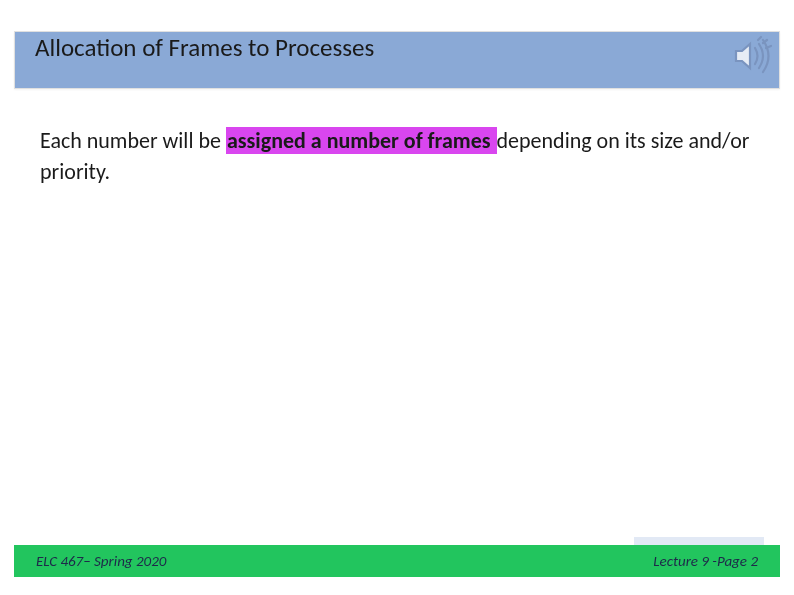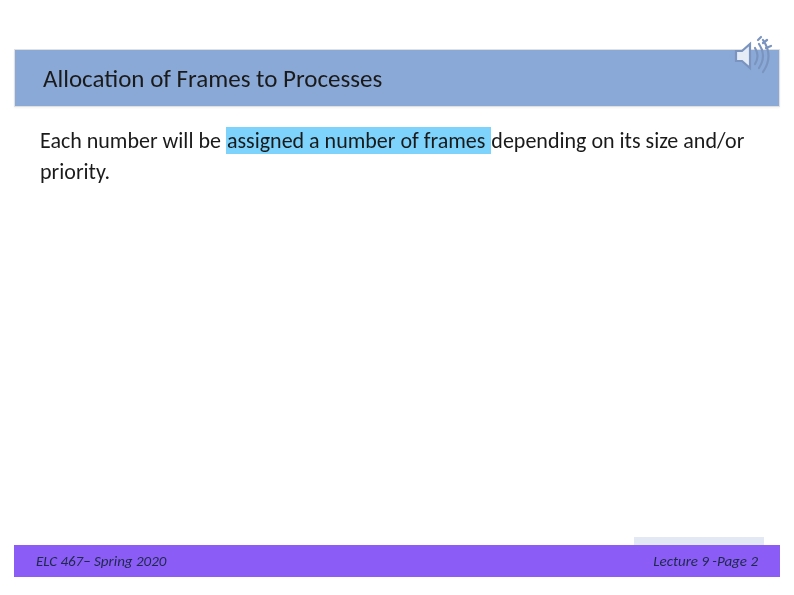--- a/index.html
+++ b/index.html
@@ -6,30 +6,29 @@
   body {
     font-family: Calibri, "Segoe UI", Arial, sans-serif;
     background: #fff;
     width: 794px;
     height: 595px;
     position: relative;
     overflow: hidden;
   }
   .title-bar {
     position: absolute;
-    top: 49px;
+    top: 31px;
     left: 14px;
     width: 766px;
     height: 58px;
     background: #8aa9d6;
     border: 1px solid #e0e0e0;
     box-shadow: 0 1px 2px rgba(0,0,0,0.05);
     display: flex;
-    align-items: center;
-    padding-left: 28px;
+    padding-left: 20px;
   }
   .title-text {
     color: #1a1a1a;
     font-size: 25px;
     font-weight: 400;
   }
   .speaker-icon {
     position: absolute;
     top: 28px;
     right: 18px;
@@ -39,30 +38,31 @@
   .content {
     position: absolute;
     top: 126px;
     left: 40px;
     right: 40px;
     color: #1a1a1a;
     font-size: 22px;
     line-height: 1.4;
   }
   .highlight {
-    background: #7dd3fc;
+    background: #d946ef;
     padding: 0 1px;
+    font-weight: bold;
   }
   .footer-bar {
     position: absolute;
     left: 14px;
     bottom: 18px;
     width: 766px;
     height: 32px;
-    background: #8b5cf6;
+    background: #22c55e;
     display: flex;
     align-items: center;
     justify-content: space-between;
     padding: 0 22px;
   }
   .footer-left, .footer-right {
     color: #1e2a4a;
     font-size: 15px;
     font-style: italic;
   }

